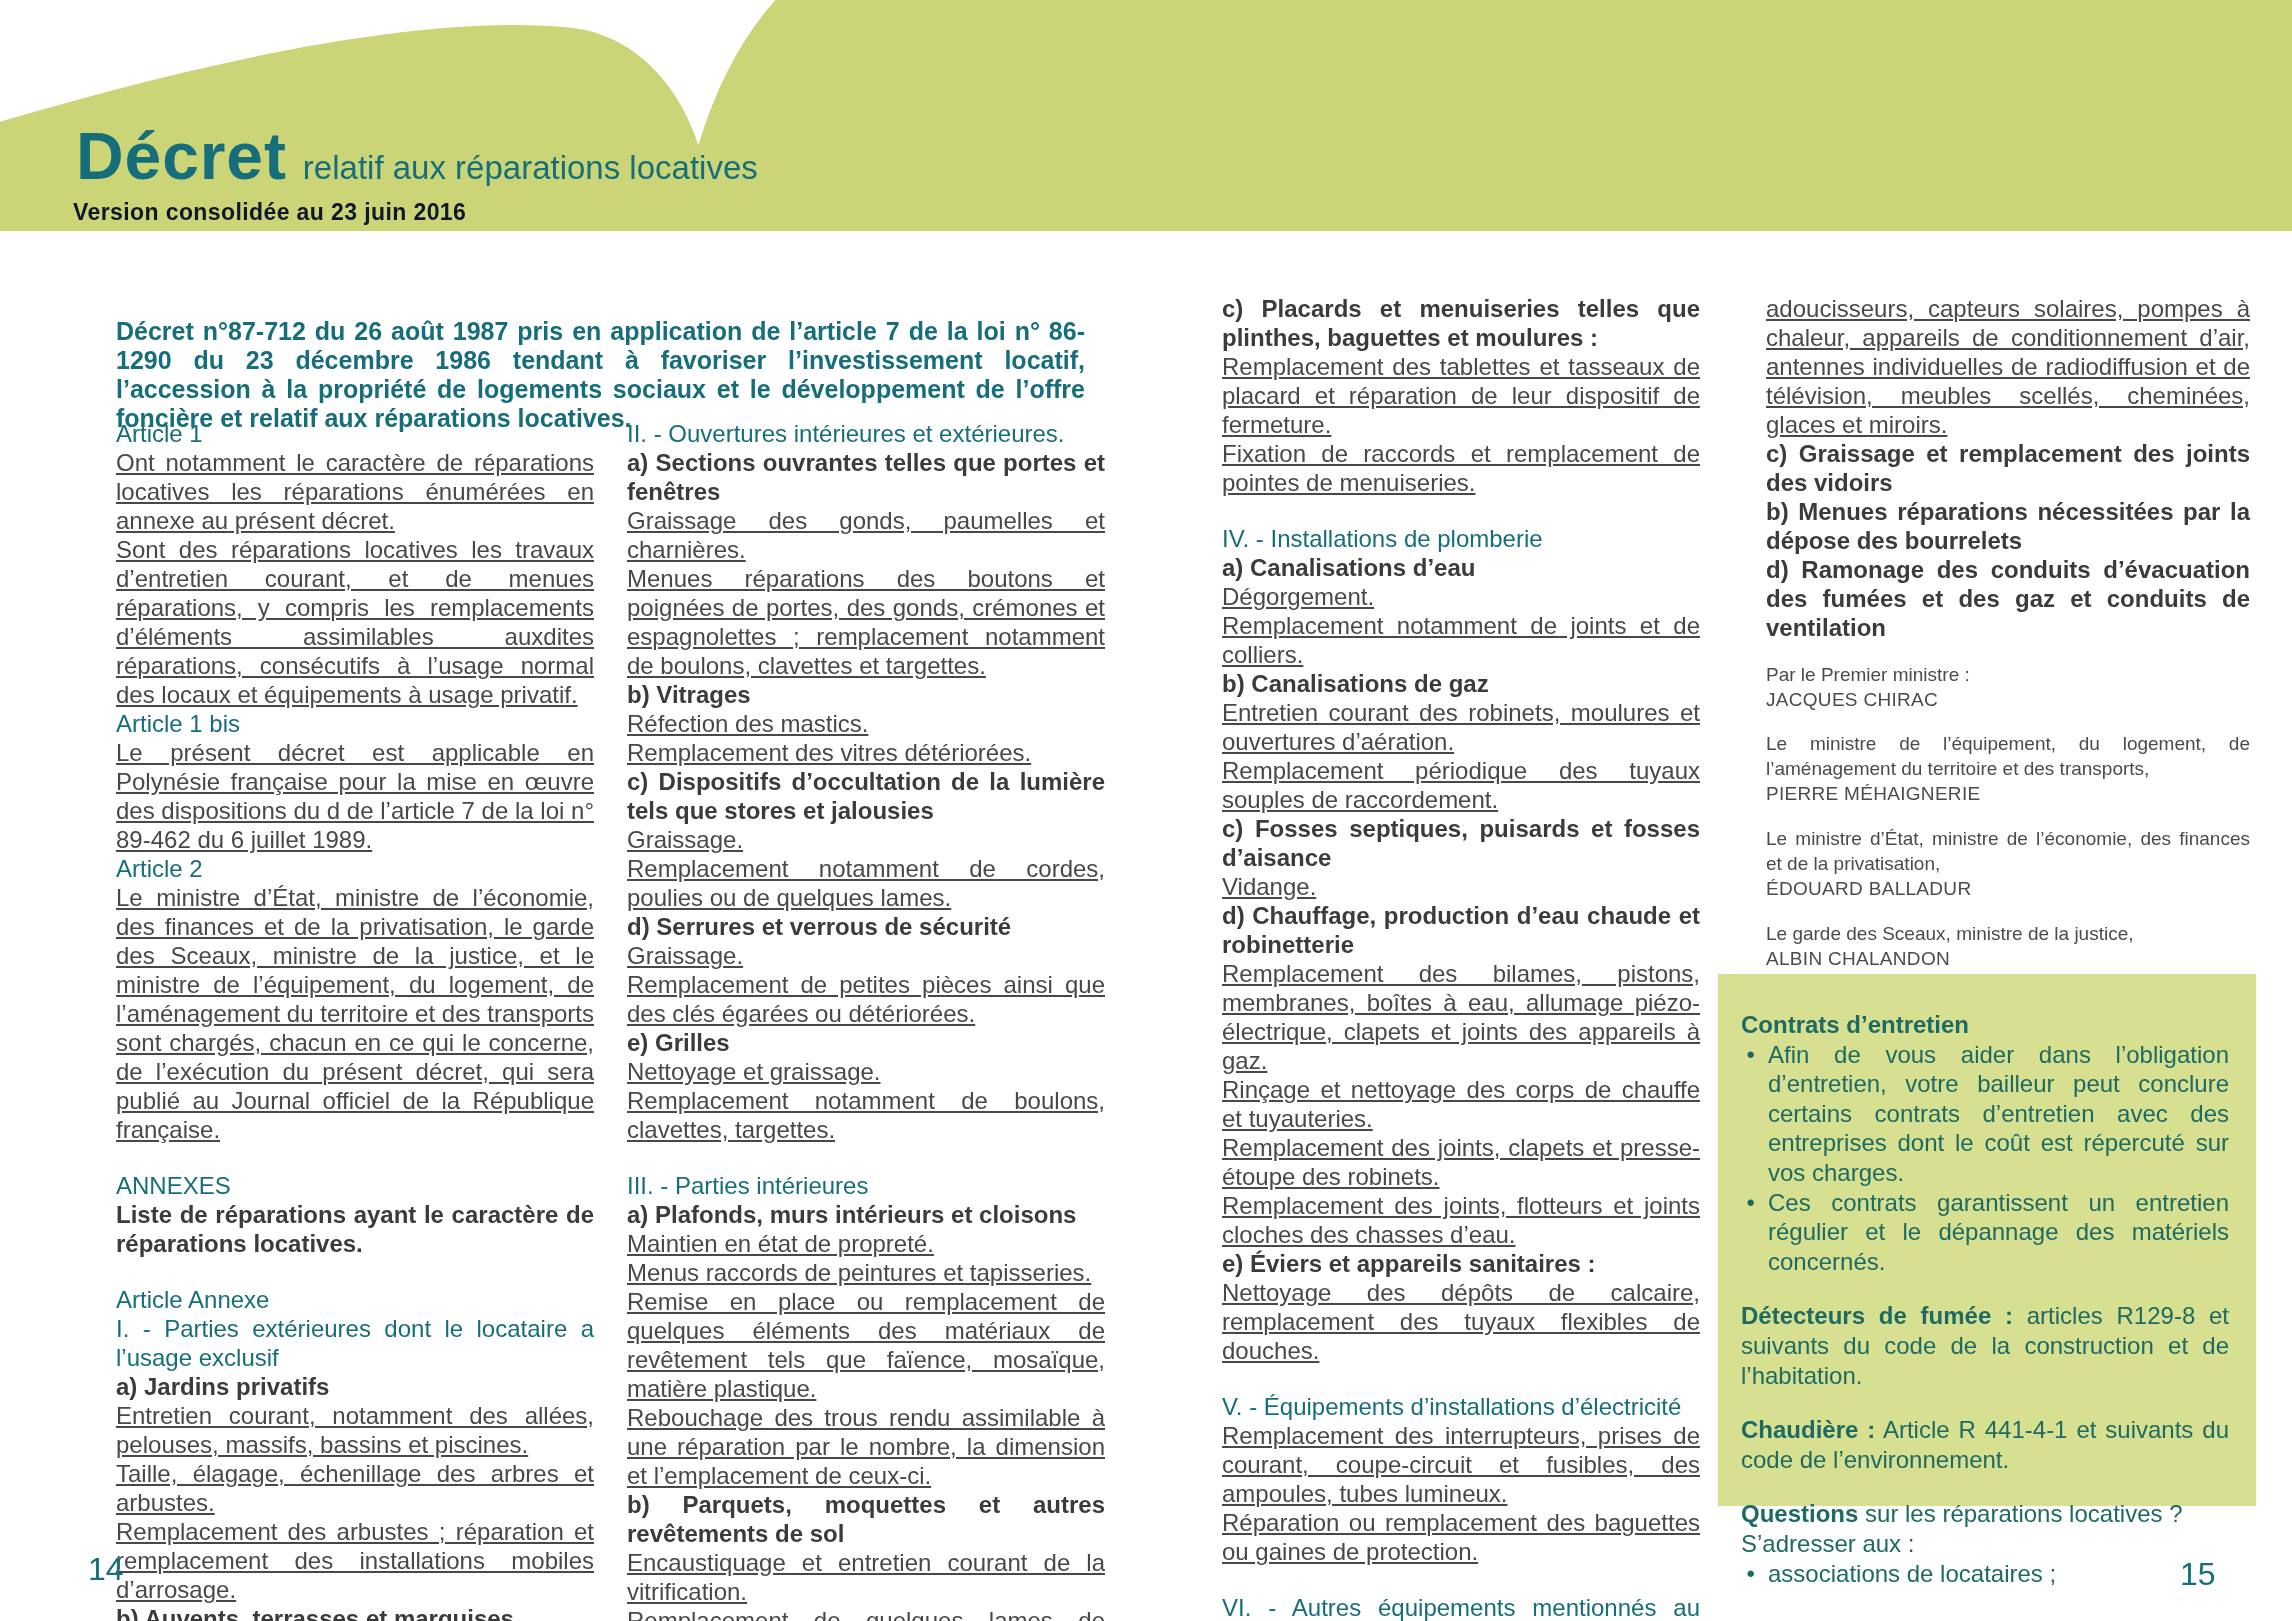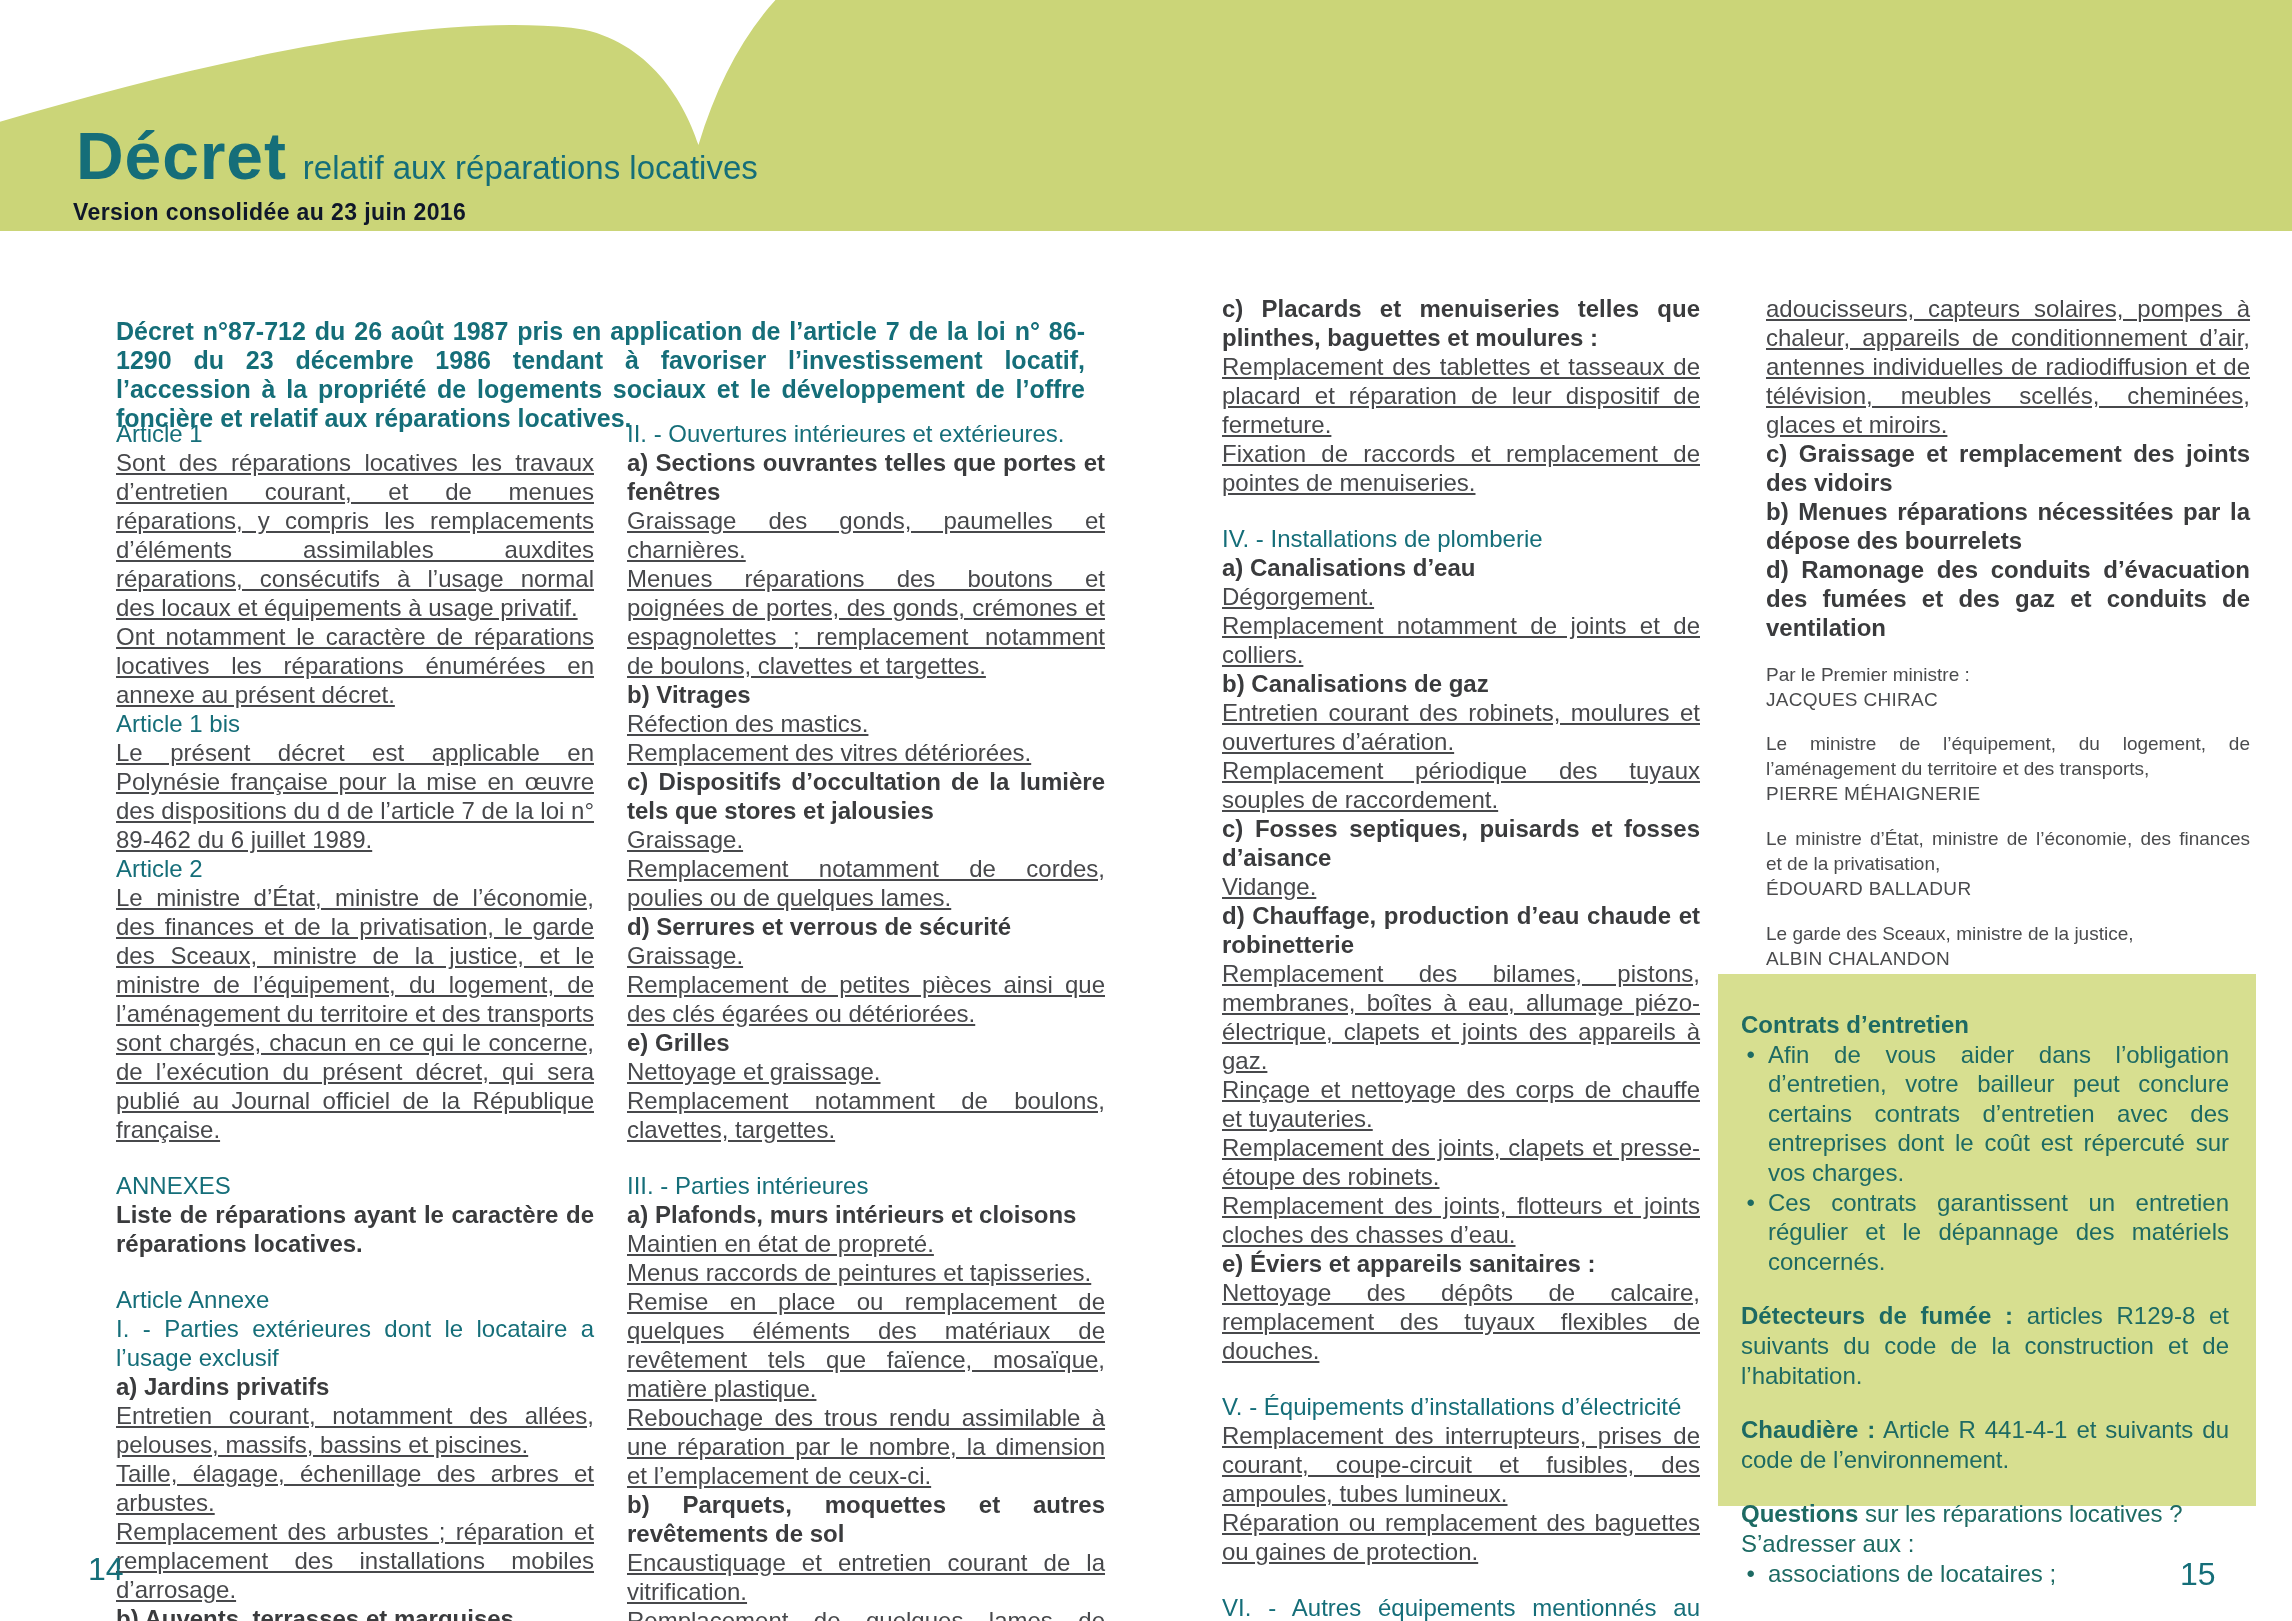--- a/index.html
+++ b/index.html
@@ -70,22 +70,22 @@
     <div class="title-wrap">
       <span class="doc-title">Décret</span><span class="doc-subtitle">relatif aux réparations locatives</span>
     </div>
     <div class="doc-version">Version consolidée au 23 juin 2016</div>
   </div>
 
   <p class="intro">Décret n°87-712 du 26 août 1987 pris en application de l’article 7 de la loi n° 86-1290 du 23 décembre 1986 tendant à favoriser l’investissement locatif, l’accession à la propriété de logements sociaux et le développement de l’offre foncière et relatif aux réparations locatives.</p>
 
   <div class="col col-1">
       <p class="h-article">Article 1</p>
+      <p class="body">Ont notamment le caractère de réparations locatives les réparations énumérées en annexe au présent décret.</p>
       <p class="body">Sont des réparations locatives les travaux d’entretien courant, et de menues réparations, y compris les remplacements d’éléments assimilables auxdites réparations, consécutifs à l’usage normal des locaux et équipements à usage privatif.</p>
-      <p class="body">Ont notamment le caractère de réparations locatives les réparations énumérées en annexe au présent décret.</p>
       <p class="h-article">Article 1 bis</p>
       <p class="body">Le présent décret est applicable en Polynésie française pour la mise en œuvre des dispositions du d de l’article 7 de la loi n° 89-462 du 6 juillet 1989.</p>
       <p class="h-article">Article 2</p>
       <p class="body">Le ministre d’État, ministre de l’économie, des finances et de la privatisation, le garde des Sceaux, ministre de la justice, et le ministre de l’équipement, du logement, de l’aménagement du territoire et des transports sont chargés, chacun en ce qui le concerne, de l’exécution du présent décret, qui sera publié au Journal officiel de la République française.</p>
       <p class="h-article gap">ANNEXES</p>
       <p class="h-sub">Liste de réparations ayant le caractère de réparations locatives.</p>
       <p class="h-article gap">Article Annexe</p>
       <p class="h-section">I. - Parties extérieures dont le locataire a l’usage exclusif</p>
       <p class="h-sub">a) Jardins privatifs</p>
       <p class="body">Entretien courant, notamment des allées, pelouses, massifs, bassins et piscines.</p>

